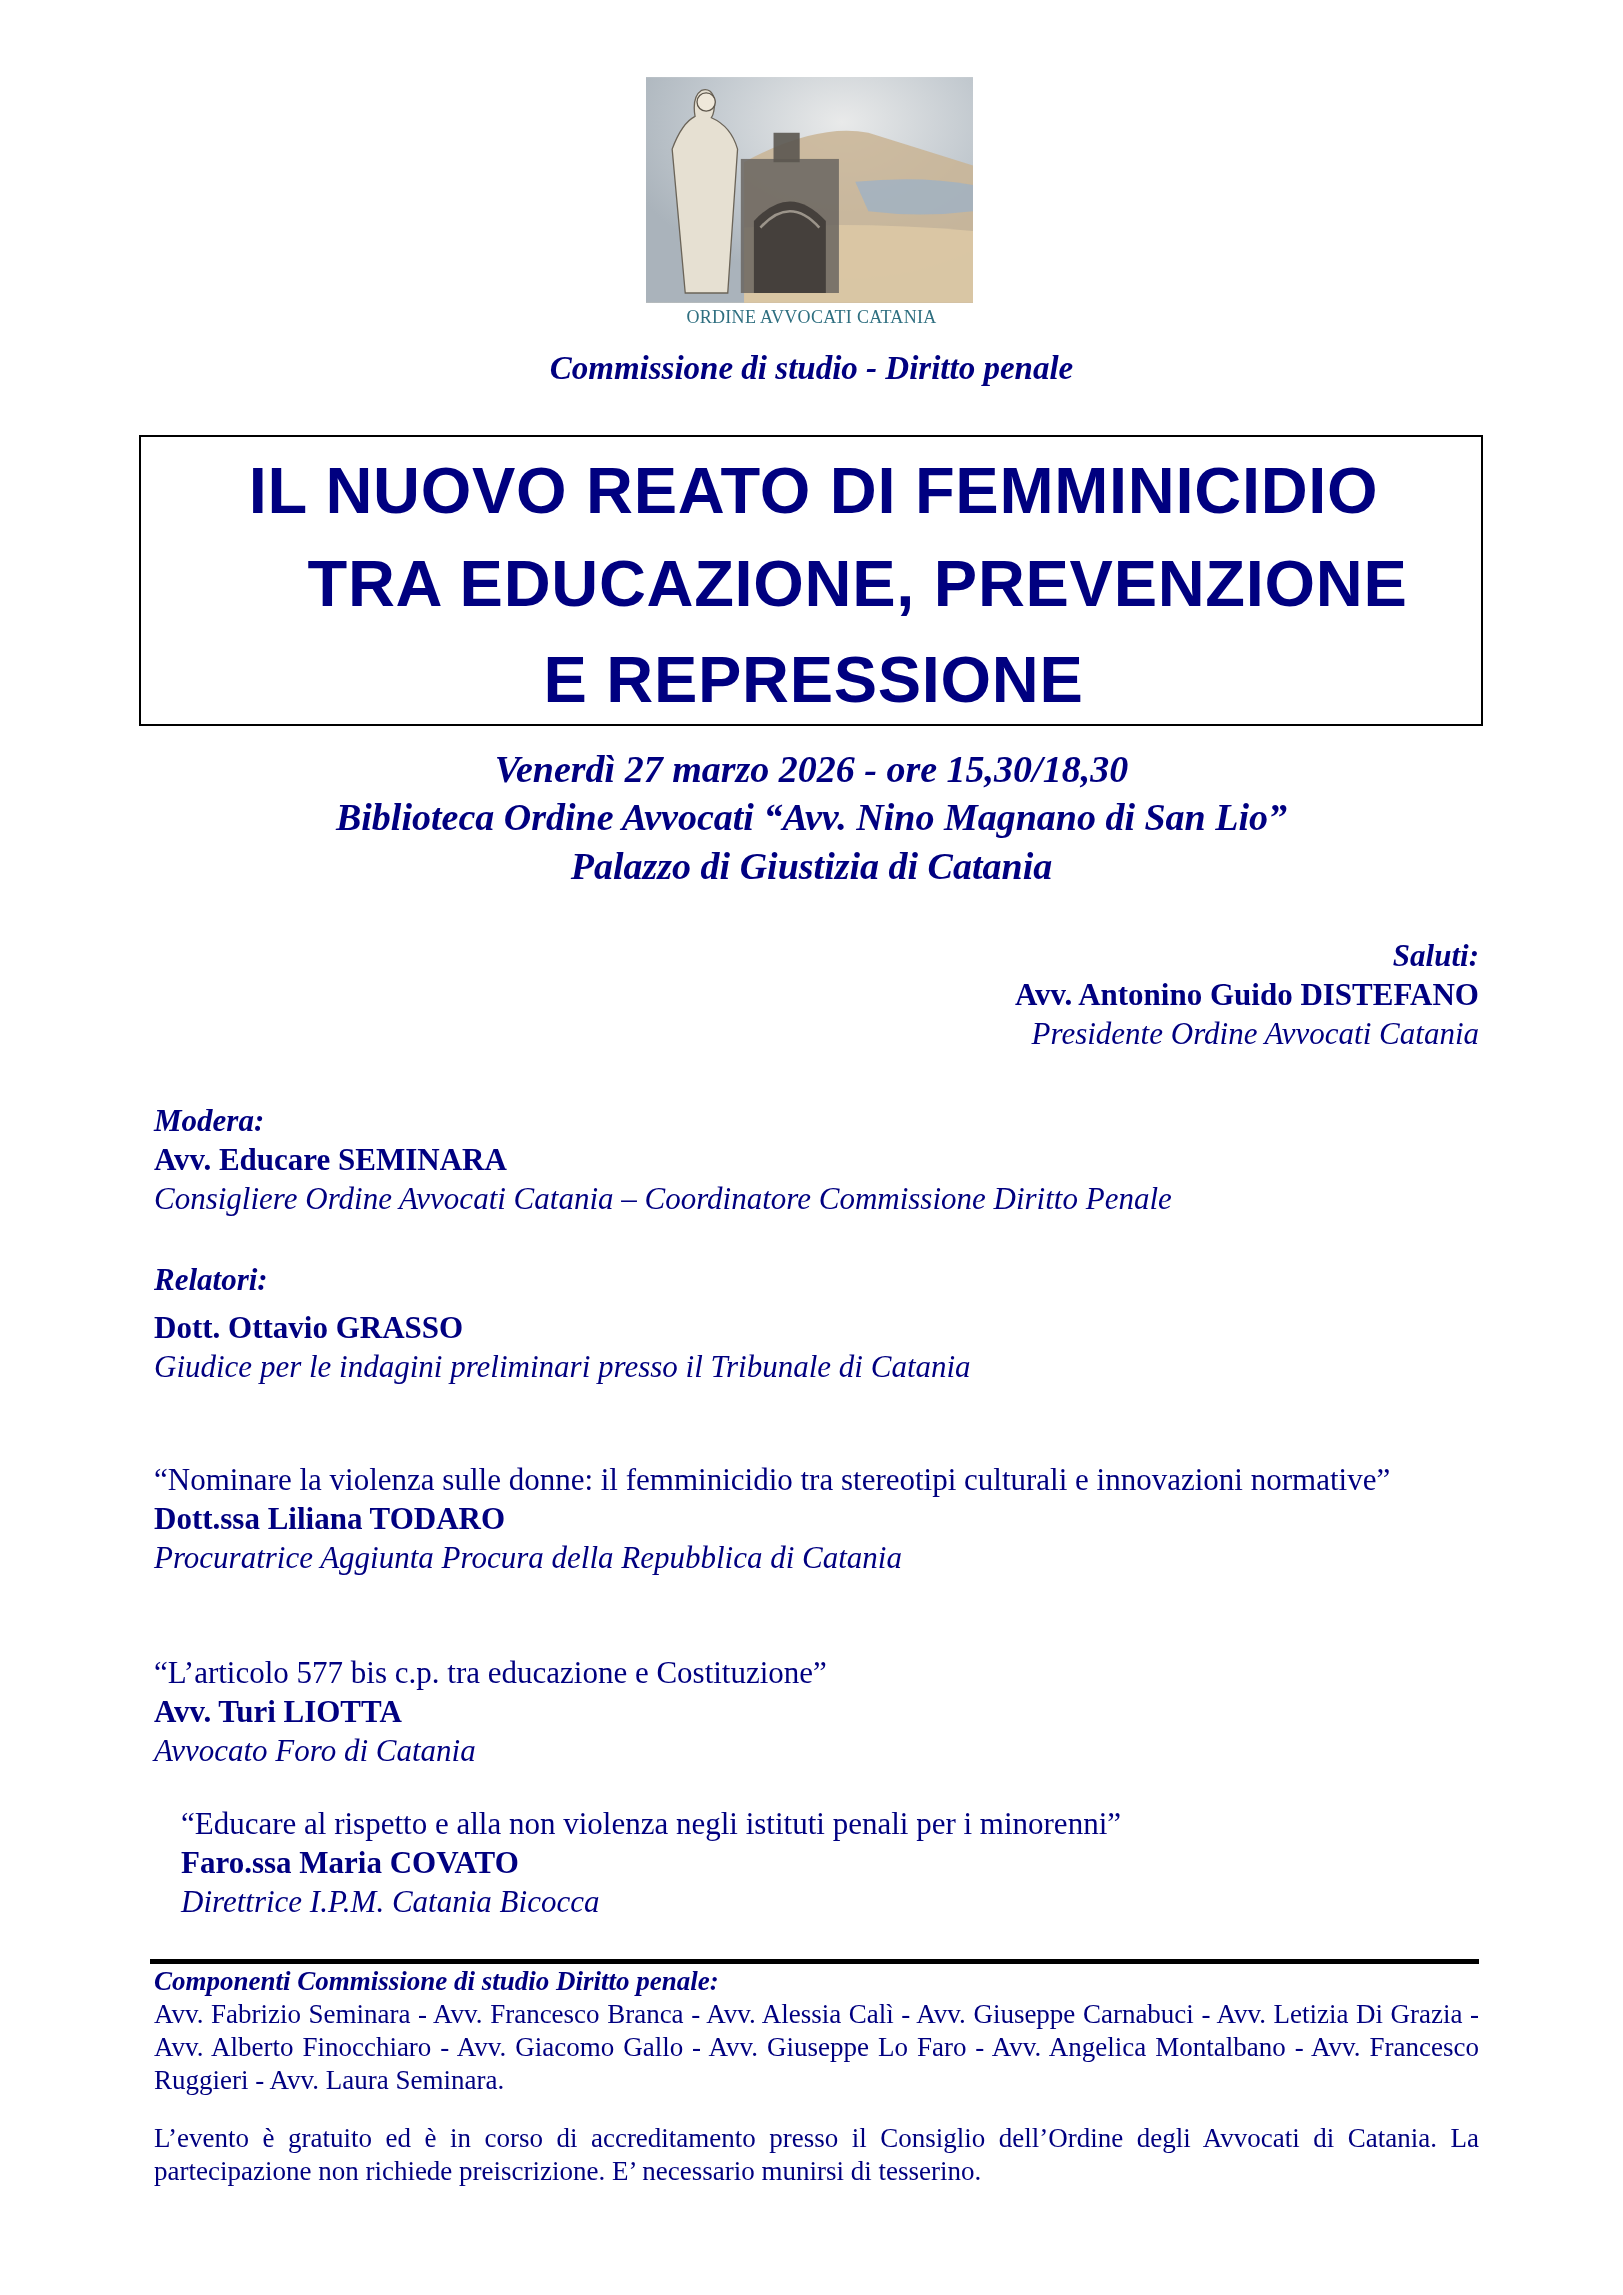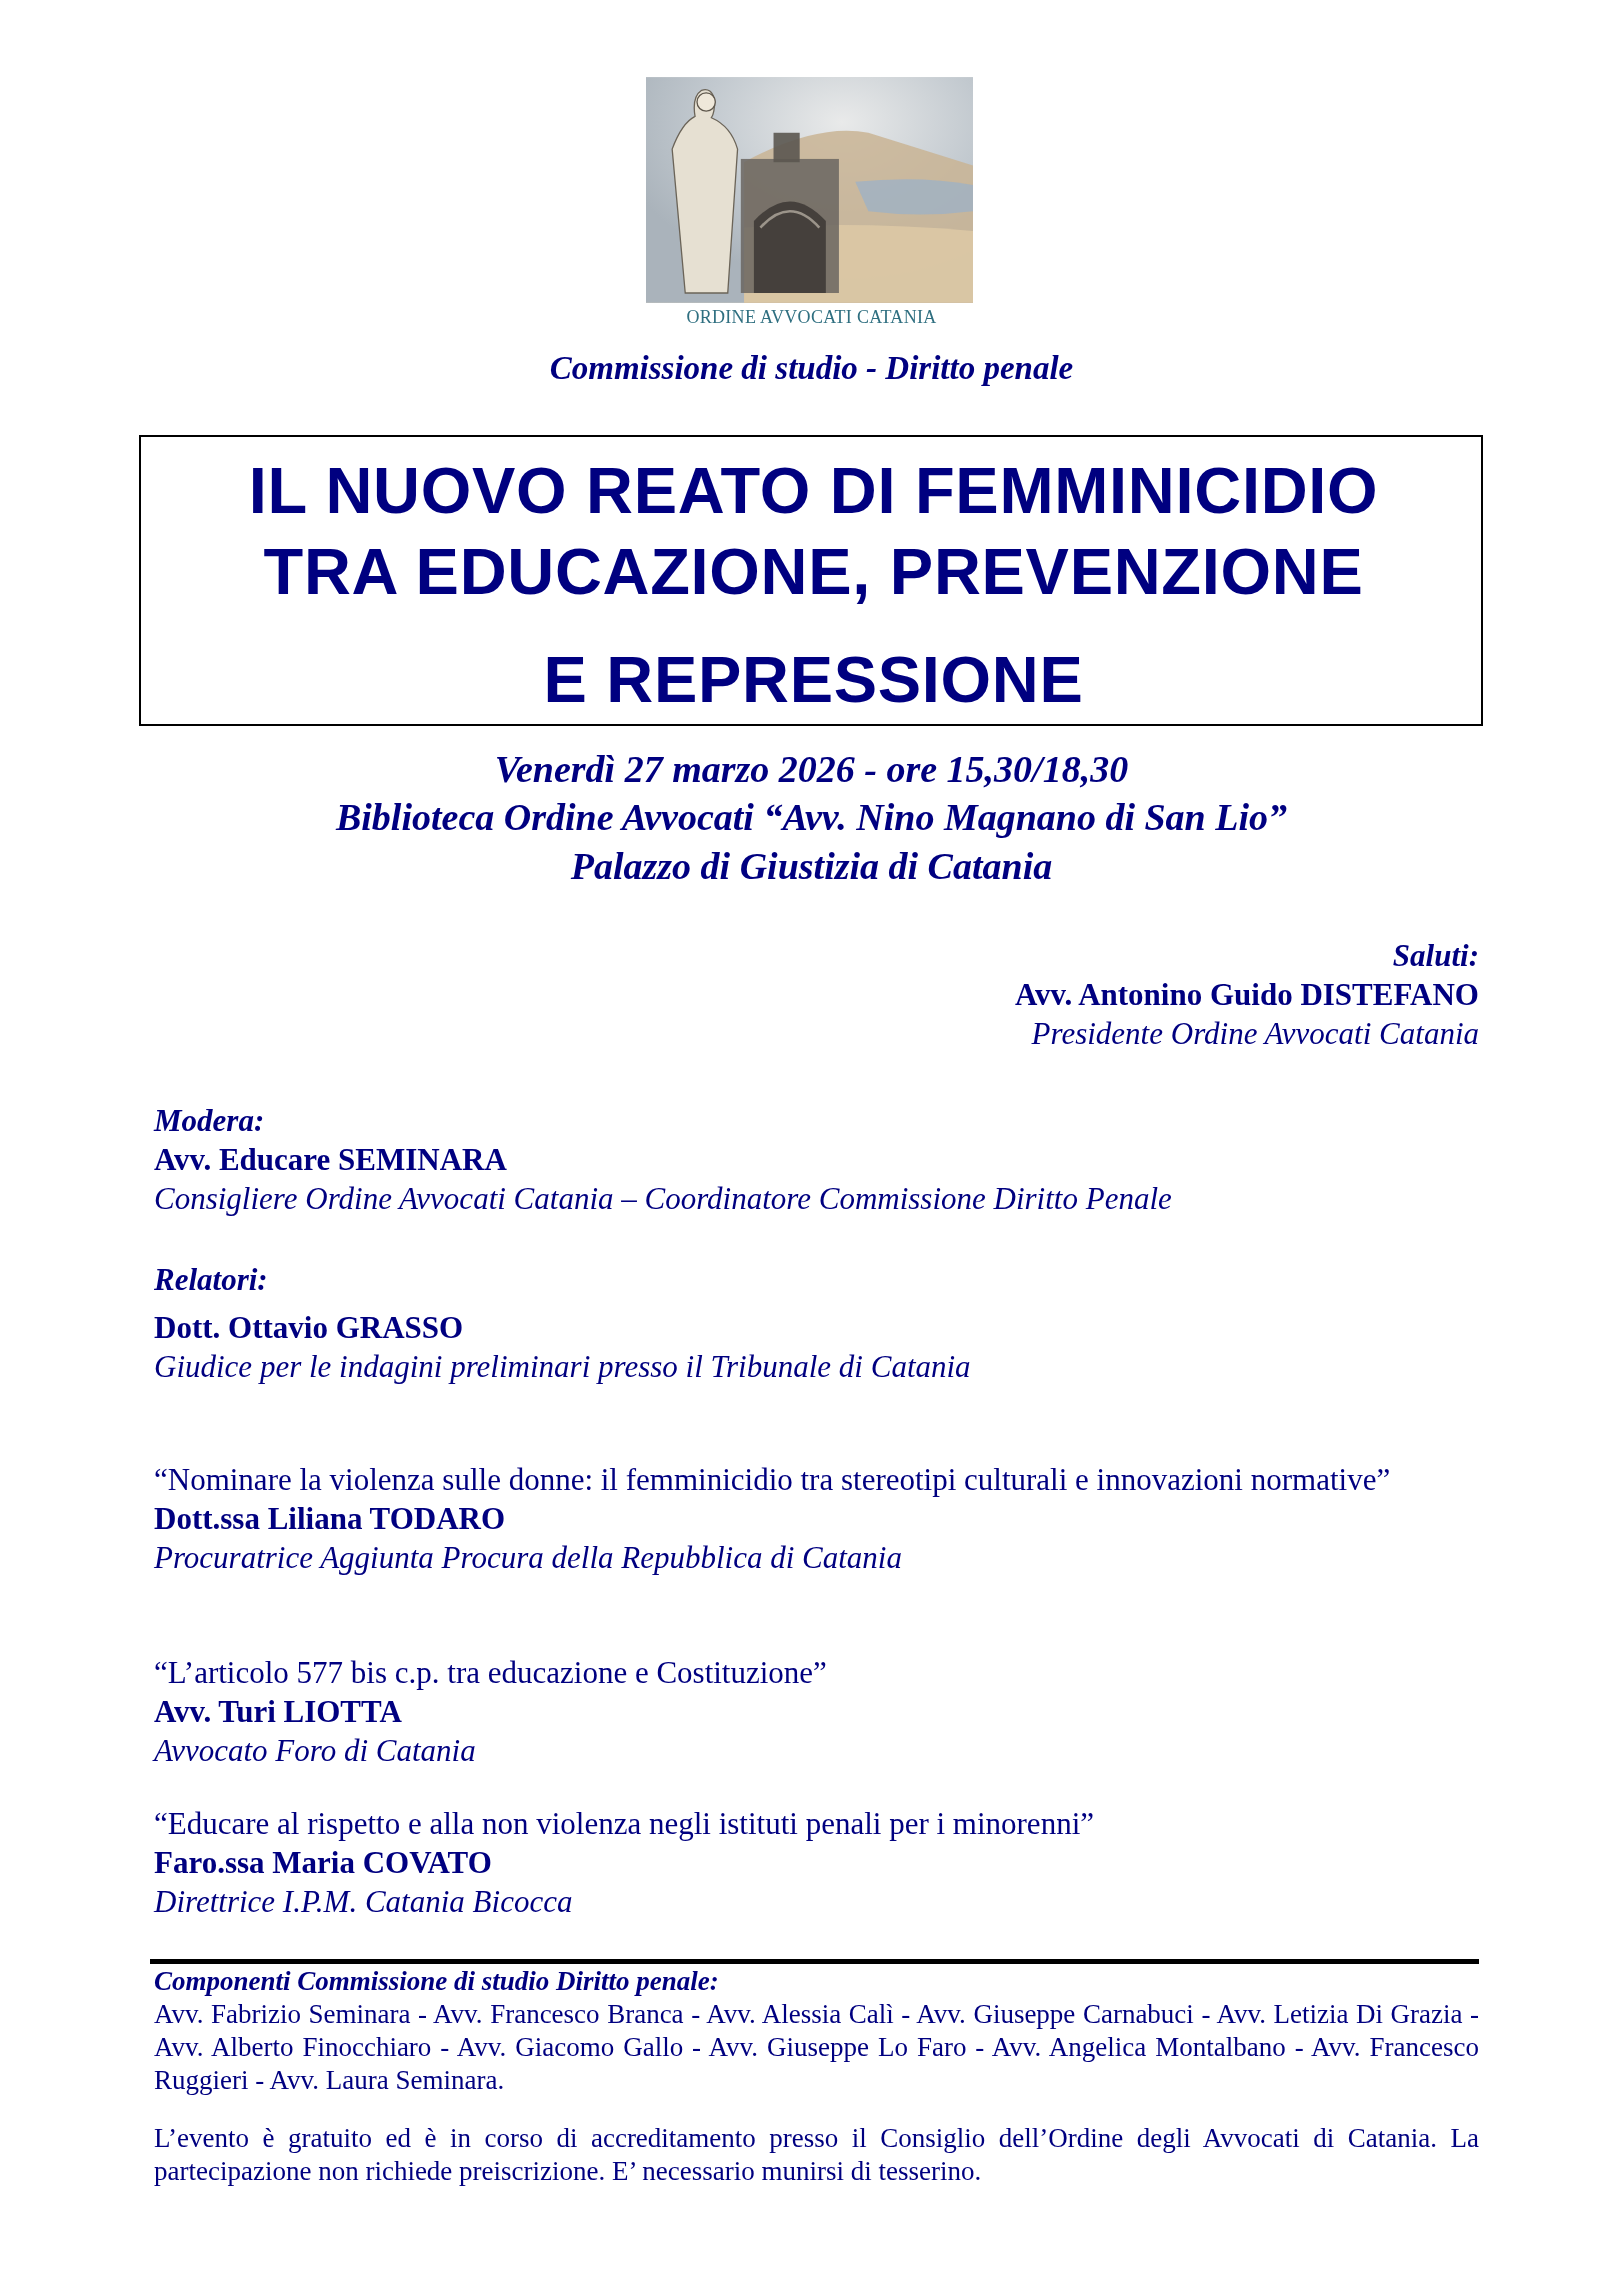--- a/index.html
+++ b/index.html
@@ -63,21 +63,21 @@
     <path d="M175 230 Q220 180 265 230" stroke="#9b948a" stroke-width="4" fill="none"></path>
     <rect x="195" y="85" width="40" height="45" fill="#5b5650" opacity="0.9"></rect>
   </svg>
 </div>
 <div id="logo-caption" class="abs">ORDINE AVVOCATI CATANIA</div>
 
 <div id="commission" class="abs center">Commissione di studio - Diritto penale</div>
 
 <div id="title-box" class="abs">
   <div class="abs title-line" style="top:18.3px;">IL NUOVO REATO DI FEMMINICIDIO</div>
-  <div class="abs title-line" style="top:99px;">TRA EDUCAZIONE, PREVENZIONE</div>
+  <div class="abs title-line" style="top:111px;margin-left:44px;">TRA EDUCAZIONE, PREVENZIONE</div>
   <div class="abs title-line" style="top:207px;">E REPRESSIONE</div>
 </div>
 
 <div class="abs center date-line" style="top:746px;">Venerdì 27 marzo 2026 - ore 15,30/18,30</div>
 <div class="abs center date-line" style="top:794px;">Biblioteca Ordine Avvocati “Avv. Nino Magnano di San Lio”</div>
 <div class="abs center date-line" style="top:843px;">Palazzo di Giustizia di Catania</div>
 
 <div class="abs body" style="top:936px;text-align:right;">
   <span class="line label">Saluti:</span>
   <span class="line name">Avv. Antonino Guido DISTEFANO</span>
@@ -104,21 +104,21 @@
   <span class="line name">Dott.ssa Liliana TODARO</span>
   <span class="line role">Procuratrice Aggiunta Procura della Repubblica di Catania</span>
 </div>
 
 <div class="abs body" style="top:1653px;">
   <span class="line">“L’articolo 577 bis c.p. tra educazione e Costituzione”</span>
   <span class="line name">Avv. Turi LIOTTA</span>
   <span class="line role">Avvocato Foro di Catania</span>
 </div>
 
-<div class="abs body" style="top:1804px;">
+<div class="abs body" style="top:1804px;margin-left:27px;">
   <span class="line">“Educare al rispetto e alla non violenza negli istituti penali per i minorenni”</span>
   <span class="line name">Faro.ssa Maria COVATO</span>
   <span class="line role">Direttrice I.P.M. Catania Bicocca</span>
 </div>
 
 <div id="separator" class="abs"></div>
 
 <div class="abs body footer" style="top:1965px;">
   <span class="line label">Componenti Commissione di studio Diritto penale:</span>
   <span class="wrap">Avv. Fabrizio Seminara - Avv. Francesco Branca - Avv. Alessia Calì - Avv. Giuseppe Carnabuci - Avv. Letizia Di Grazia - Avv. Alberto Finocchiaro - Avv. Giacomo Gallo - Avv. Giuseppe Lo Faro - Avv. Angelica Montalbano - Avv. Francesco Ruggieri - Avv. Laura Seminara.</span>

